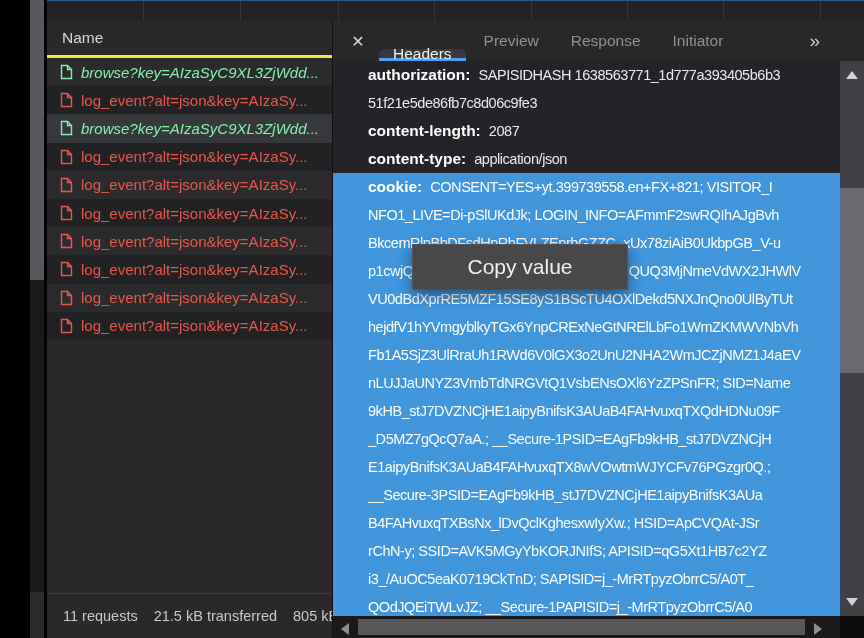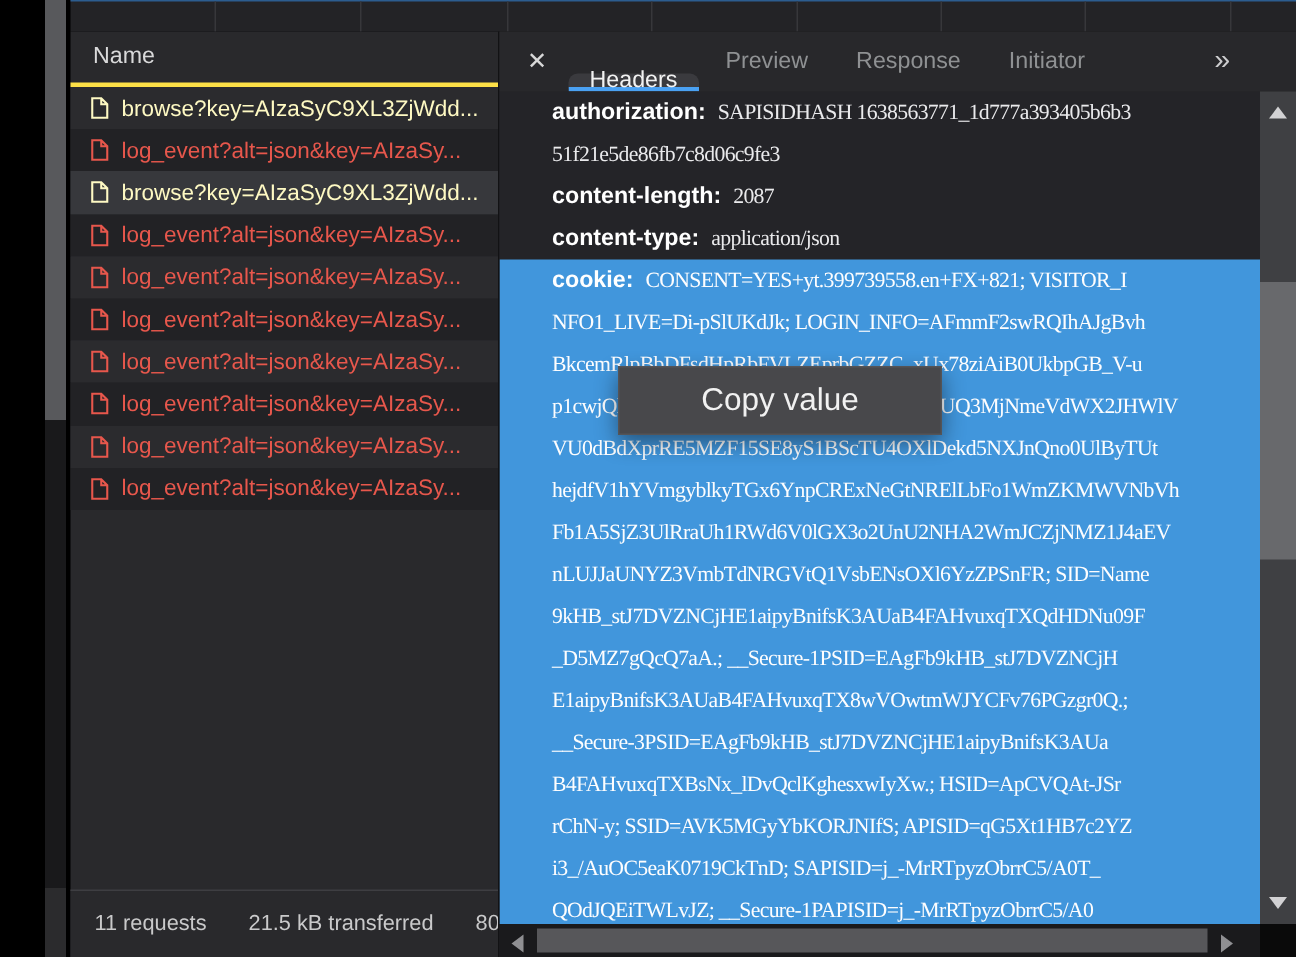--- a/index.html
+++ b/index.html
@@ -19,26 +19,26 @@
   
   .net-pane{position:absolute;left:47px;top:21px;width:286px;height:617px;background:#29292c;
     border-right:1px solid #121214;box-sizing:border-box;}
   .name-header{height:37px;display:flex;align-items:center;padding-left:15px;color:#d9d9da;
     font-size:15.5px;border-bottom:3px solid #fde047;box-sizing:border-box;}
   .request-list{position:absolute;left:0;top:37px;right:0;}
   .request-row{height:28.2px;display:flex;align-items:center;padding-left:13px;gap:8px;
     white-space:nowrap;overflow:hidden;font-size:15px;box-sizing:border-box;}
   .request-row:nth-child(odd){background:#2b2b2e;}
   .request-row:nth-child(even){background:#222225;}
-  .request-row[data-status="ok"]{color:#fef9c3;}
+  .request-row[data-status="ok"]{color:#86efac;font-style:italic;}
   .request-row[data-status="error"]{color:#e7574c;}
   .request-row[data-state="selected"]{background:#37383c;}
   .file-icon{flex:0 0 auto;display:block;}
   .summary-bar{position:absolute;left:0;bottom:0;right:0;height:45px;background:#29292c;
-    border-top:1px solid #3e3e42;display:flex;align-items:center;gap:28px;padding-left:16px;
+    border-top:1px solid #3e3e42;display:flex;align-items:center;gap:16px;padding-left:16px;
     color:#c9c9ca;font-size:14.5px;white-space:nowrap;overflow:hidden;box-sizing:border-box;}
 
   
   .detail-pane{position:absolute;left:333px;top:21px;width:531px;height:617px;background:#242428;}
   .tab-bar{position:absolute;left:0;top:0;right:0;height:40px;background:#28282b;display:flex;
     align-items:stretch;padding-left:6px;box-sizing:border-box;}
   .close-btn{width:38px;display:flex;align-items:center;justify-content:center;color:#d8d8d8;
     font-size:16px;cursor:pointer;}
   .tab{display:flex;align-items:center;padding:0 14px;margin:0 2px;font-size:15.5px;color:#8f9193;}
   .tab.active{background:#3a3a3e;color:#f2f2f2;border-radius:6px 6px 0 0;
@@ -46,21 +46,21 @@
   .tab-spacer{flex:1;}
   .more-tabs{display:flex;align-items:center;margin-right:44px;color:#cdcdcf;font-size:19px;}
 
   .headers-content{position:absolute;left:0;top:40px;width:507px;height:555px;overflow:hidden;
     background:#242428;}
   .entry{width:100%;}
   .entry.selected{background:#4196dc;}
   .hline{height:28px;line-height:28px;padding-left:35px;white-space:pre;overflow:hidden;}
   .hname{font-family:"Liberation Sans",sans-serif;font-weight:bold;font-size:15.5px;
     color:#ffffff;margin-right:8px;}
-  .hval{font-family:Liberation Serif, serif;font-size:14.5px;color:#eaeaec;letter-spacing:-0.45px;}
+  .hval{font-family:Liberation Sans, sans-serif;font-size:14.5px;color:#eaeaec;letter-spacing:-0.45px;}
   .entry.selected .hval{color:#fdfdfe;margin-top:16px;}
 
   
   .v-scrollbar{position:absolute;right:0;top:40px;width:24px;height:555px;background:#3f4043;}
   .v-thumb{position:absolute;left:0;top:127px;width:24px;height:185px;background:#68696c;}
   .arrow-up{position:absolute;left:6px;top:10px;width:0;height:0;
     border-left:6px solid transparent;border-right:6px solid transparent;border-bottom:8px solid #d2d2d4;}
   .arrow-down{position:absolute;left:6px;bottom:10px;width:0;height:0;
     border-left:6px solid transparent;border-right:6px solid transparent;border-top:8px solid #d2d2d4;}
 

